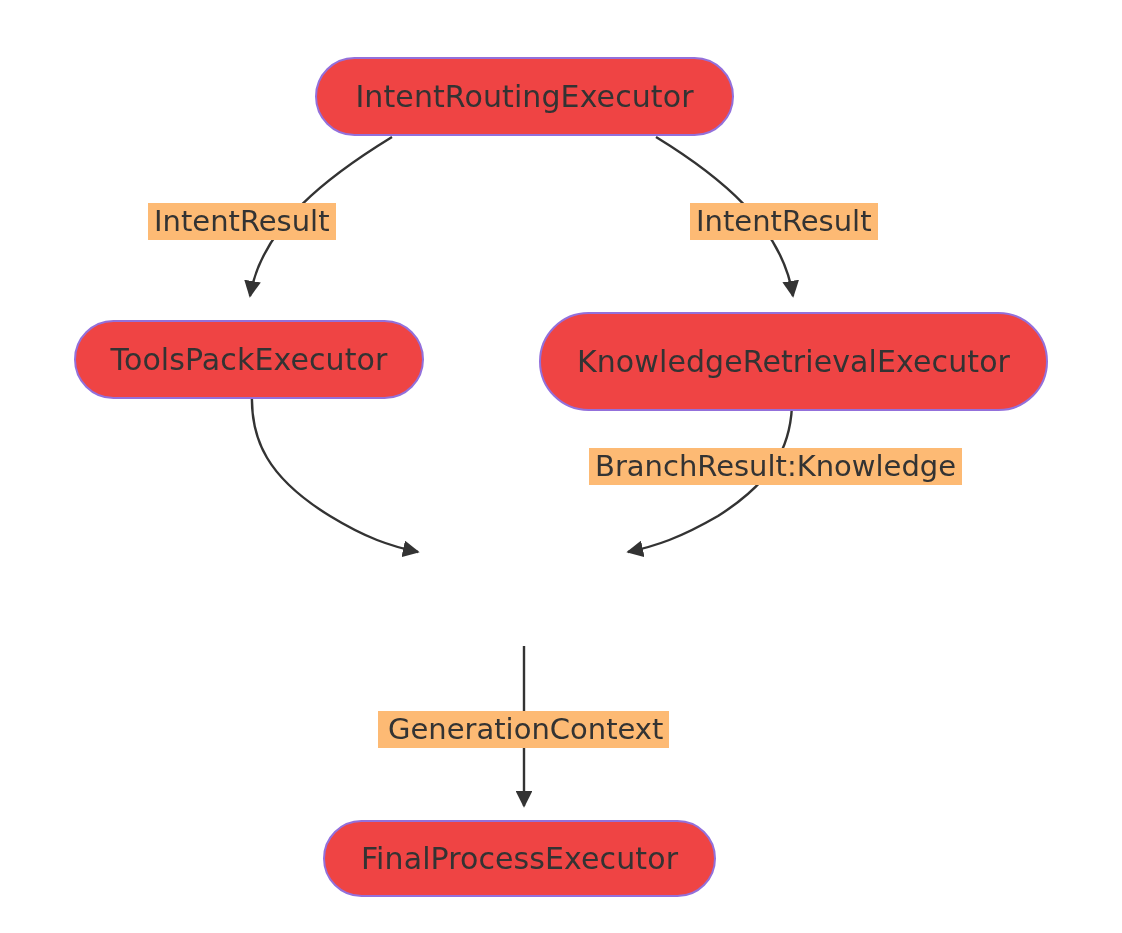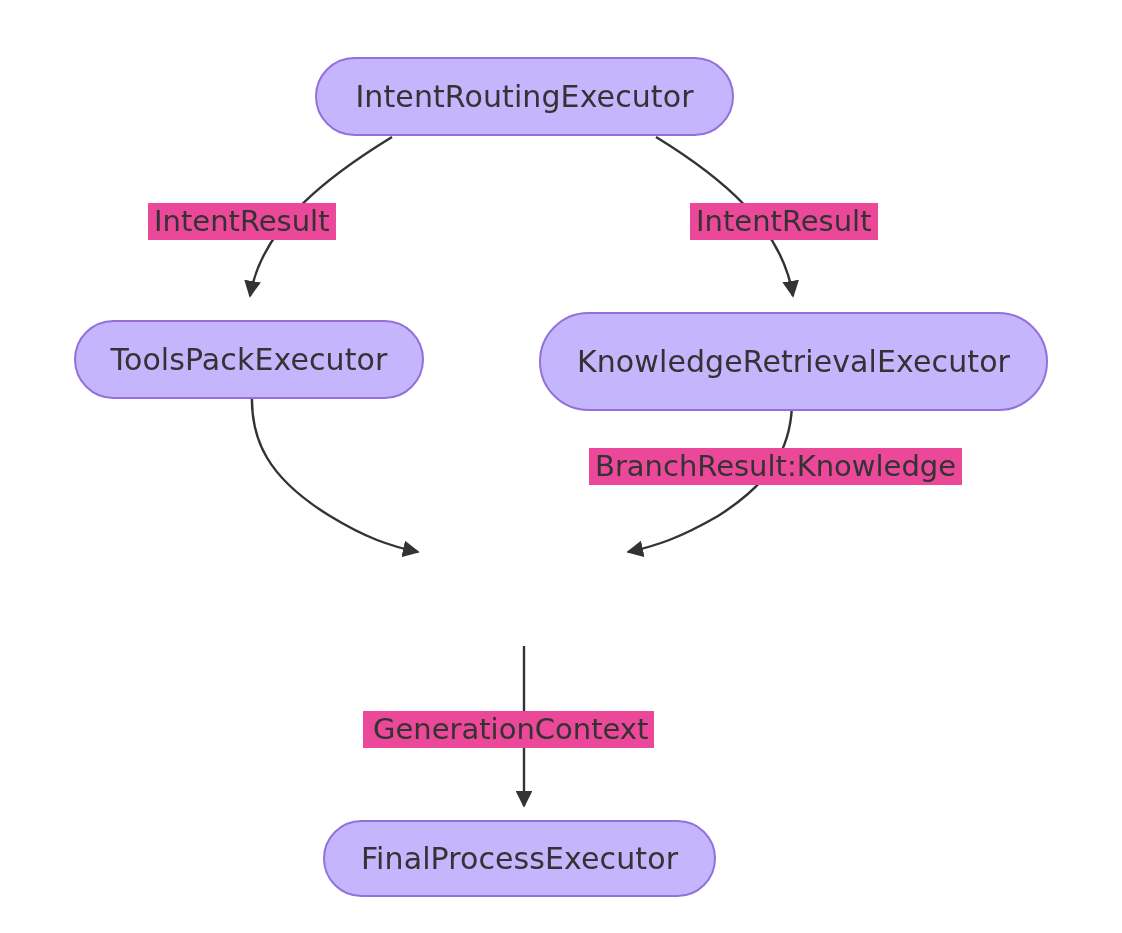--- a/index.html
+++ b/index.html
@@ -32,62 +32,62 @@
     z-index: 1;
   }
 
   
   .node {
     position: absolute;
     box-sizing: border-box;
     display: flex;
     align-items: center;
     justify-content: center;
-    background: #c4b5fd;
+    background: #ef4444;
     border: 2px solid #9370db;
     border-radius: 999px;
     z-index: 3;
   }
   .node-label {
     font-size: 30px;
     line-height: 1;
     color: #333333;
     white-space: nowrap;
     letter-spacing: 0.1px;
   }
 
   
   .edge-label {
     position: absolute;
     box-sizing: border-box;
     display: flex;
     align-items: center;
     justify-content: center;
-    background: #ec4899;
+    background: #fdba74;
     color: #333333;
     font-size: 29px;
     line-height: 1;
     white-space: nowrap;
     padding: 4px 6px;
     z-index: 2;
   }
 
   
   #node-intent-routing      { left: 315px; top: 57px;  width: 419px; height: 79px; }
   #node-tools-pack          { left: 74px;  top: 320px; width: 350px; height: 79px; }
   #node-knowledge-retrieval { left: 539px; top: 312px; width: 509px; height: 99px; }
   #node-context-aggregator  { left: 272px; top: 566px; width: 504px; height: 79px; }
   #node-final-process       { left: 323px; top: 820px; width: 393px; height: 77px; }
 
   
   #label-intent-left     { left: 148px; top: 203px; }
   #label-intent-right    { left: 690px; top: 203px; }
   #label-branch-tools    { left: 98px;  top: 456px; }
   #label-branch-knowl    { left: 589px; top: 448px; }
-  #label-generation-ctx  { left: 363px; top: 711px; padding-left: 10px; }
+  #label-generation-ctx  { left: 378px; top: 711px; padding-left: 10px; }
 </style>
 </head>
 <body>
 
 <div id="diagram-root">
 
   <svg id="edge-layer" viewBox="0 0 1122 933" width="1122" height="933" xmlns="http://www.w3.org/2000/svg">
     <defs>
       <marker id="arrowhead" viewBox="0 0 10 10" refX="9" refY="5" markerWidth="7" markerHeight="7" orient="auto-start-reverse">
         <path d="M 0 0 L 10 5 L 0 10 z" fill="#333333"></path>

